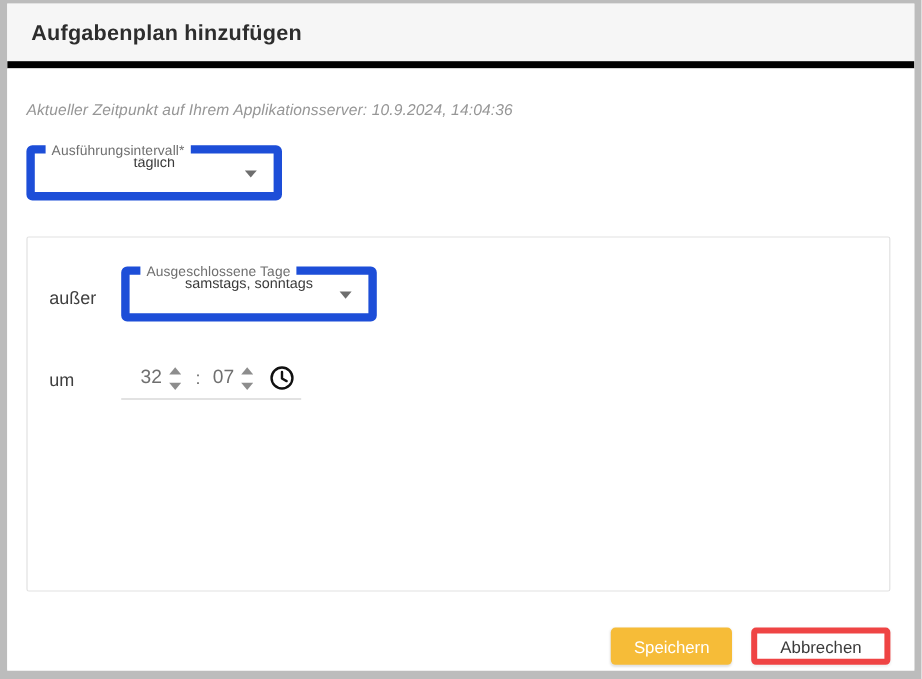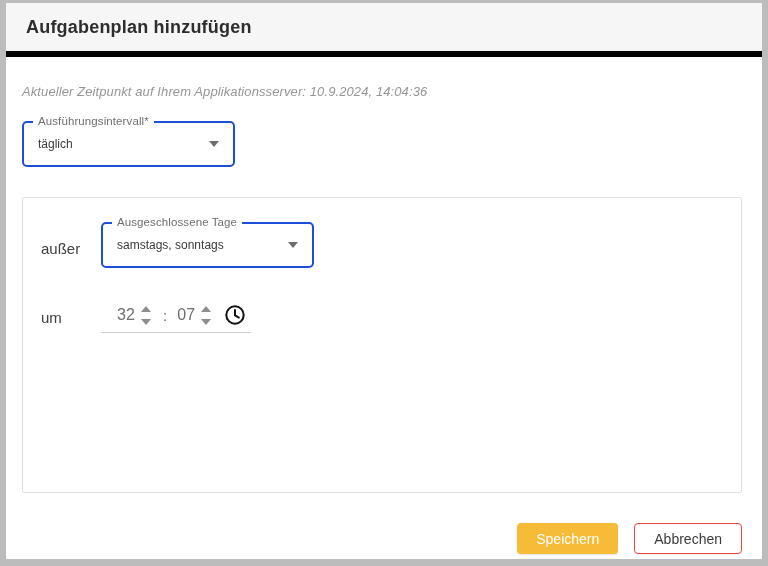--- a/index.html
+++ b/index.html
@@ -43,27 +43,28 @@
     font-style: italic;
     color: #969696;
     letter-spacing: 0.1px;
   }
 
   
   .mat-select {
     position: relative;
     width: 213px;
     height: 46px;
-    border: 2px solid #1d4ed8;
+    border: 7px solid #1d4ed8;
     border-radius: 5px;
     display: flex;
     align-items: center;
     padding: 0 14px 0 14px;
     background: #fff;
     cursor: pointer;
+    flex-direction: column;
   }
   .mat-select .float-label {
     position: absolute;
     top: -8px;
     left: 9px;
     background: #ffffff;
     padding: 0 5px;
     font-size: 11.5px;
     color: #6f6f6f;
     white-space: nowrap;
@@ -177,21 +178,21 @@
   }
   .btn-save {
     background: #f6bc38;
     color: #ffffff;
     border: none;
     box-shadow: 0 1px 2px rgba(0,0,0,0.12);
   }
   .btn-cancel {
     background: #ffffff;
     color: #3b3b3b;
-    border: 1px solid #ef4444;
+    border: 5px solid #ef4444;
     box-shadow: 0 1px 2px rgba(0,0,0,0.06);
   }
 </style>
 </head>
 <body>
 
 <div class="dialog">
 
   <div class="dialog-header">
     <div class="dialog-title">Aufgabenplan hinzufügen</div>

